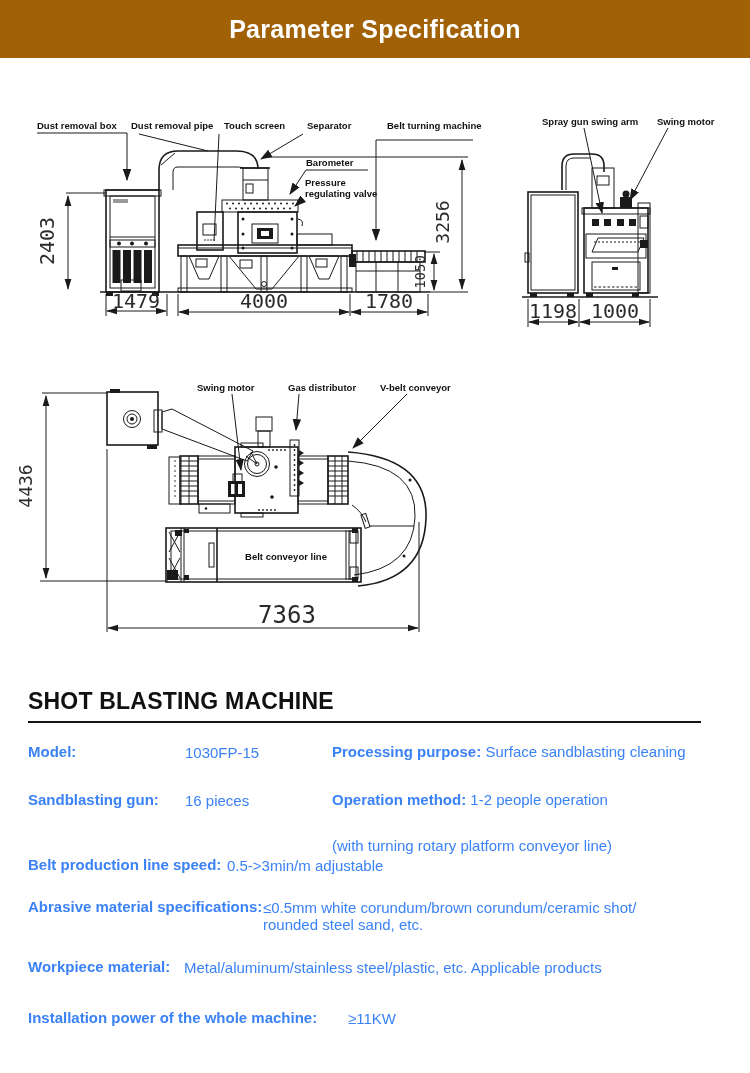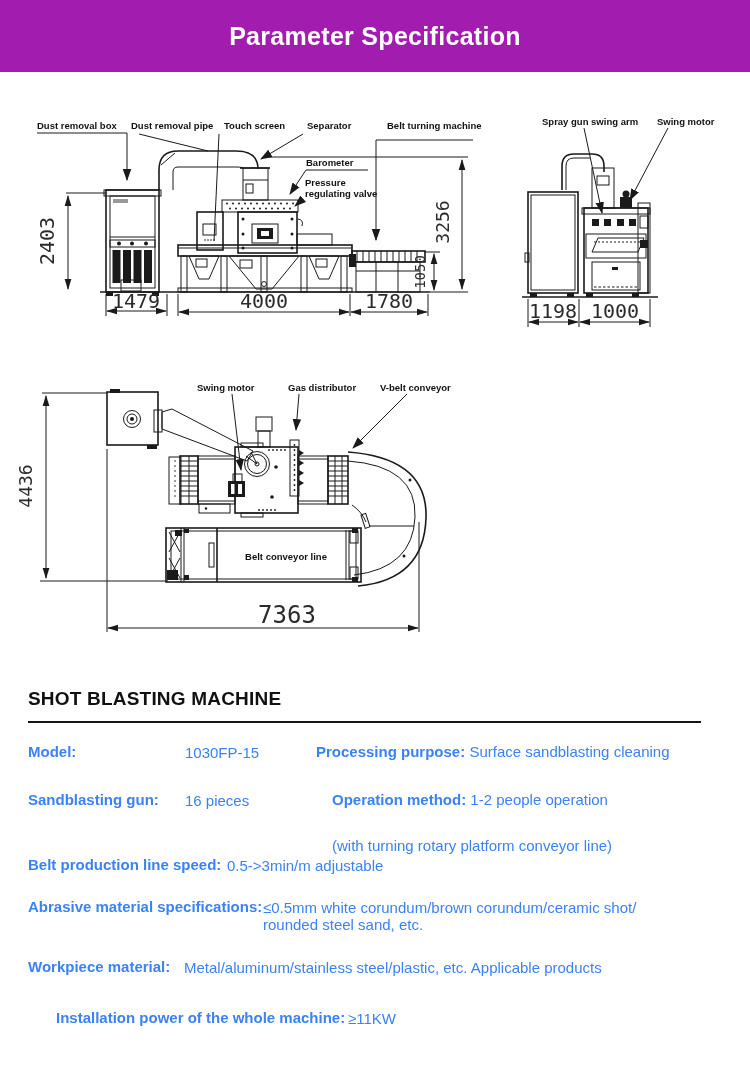--- a/index.html
+++ b/index.html
@@ -1,36 +1,36 @@
 <!DOCTYPE html>
 <html><head>
 <meta charset="utf-8">
 <style>
   html,body{margin:0;padding:0;}
   body{
     width:750px;height:1073px;position:relative;background:#ffffff;
     font-family:"Liberation Sans", sans-serif;color:#111;overflow:hidden;
   }
   .header{
-    position:absolute;top:0;left:0;width:750px;height:72px;background:#a21caf;
+    position:absolute;top:0;left:0;width:750px;height:58px;background:#a16207;
     display:flex;align-items:center;justify-content:center;
   }
   .header .title{color:#ffffff;font-size:25px;font-weight:700;letter-spacing:.3px;}
   svg.diagram{position:absolute;top:0;left:0;pointer-events:none;}
   .ln{fill:none;stroke:#1a1a1a;stroke-width:1;}
   .ln2{fill:none;stroke:#1a1a1a;stroke-width:1.6;}
   .fb{fill:#1a1a1a;stroke:none;}
   .lbl{font:bold 9.5px "Liberation Sans",sans-serif;fill:#111;}
   .dim{font:20px "DejaVu Sans Mono",monospace;fill:#2a2a2a;}
   .dim18{font:18px "DejaVu Sans Mono",monospace;fill:#2a2a2a;}
   .dim14{font:14px "DejaVu Sans Mono",monospace;fill:#2a2a2a;}
   .dim24{font:24px "DejaVu Sans Mono",monospace;fill:#2a2a2a;}
   .spec{position:absolute;font-size:15px;color:#3b82f6;white-space:nowrap;}
   .b{font-weight:700;}
-  .spec-heading{position:absolute;left:28px;top:688px;font-size:19px;font-weight:700;letter-spacing:.2px;}
+  .spec-heading{position:absolute;left:28px;top:688px;font-size:23px;font-weight:700;letter-spacing:.2px;}
   .rule{position:absolute;left:28px;top:721px;width:673px;height:2px;background:#151515;}
 </style>
 </head>
 <body>
 
 <header class="header">
   <div class="title">Parameter Specification</div>
 </header>
 
 <svg class="diagram" width="750" height="665" viewBox="0 0 750 665">
@@ -431,21 +431,21 @@
     </g>
   </g>
 </svg>
 
 <main>
   <div class="spec-heading">SHOT BLASTING MACHINE</div>
   <div class="rule"></div>
 
   <div class="spec b" style="left:28px;top:743px;">Model:</div>
   <div class="spec" style="left:185px;top:744px;">1030FP-15</div>
-  <div class="spec" style="left:316px;top:743px;">
+  <div class="spec" style="left:332px;top:743px;">
     <span class="b">Processing purpose:</span>
     <span>Surface sandblasting cleaning</span>
   </div>
 
   <div class="spec b" style="left:28px;top:791px;text-align:center;">Sandblasting gun:</div>
   <div class="spec" style="left:185px;top:792px;">16 pieces</div>
   <div class="spec" style="left:332px;top:791px;">
     <span class="b">Operation method:</span>
     <span>1-2 people operation</span>
   </div>
@@ -454,15 +454,15 @@
   <div class="spec b" style="left:28px;top:856px;">Belt production line speed:</div>
   <div class="spec" style="left:227px;top:857px;">0.5-&gt;3min/m adjustable</div>
 
   <div class="spec b" style="left:28px;top:898px;">Abrasive material specifications:</div>
   <div class="spec" style="left:263px;top:899px;">≤0.5mm white corundum/brown corundum/ceramic shot/</div>
   <div class="spec" style="left:263px;top:916px;">rounded steel sand, etc.</div>
 
   <div class="spec b" style="left:28px;top:958px;">Workpiece material:</div>
   <div class="spec" style="left:184px;top:959px;">Metal/aluminum/stainless steel/plastic, etc. Applicable products</div>
 
-  <div class="spec b" style="left:28px;top:1009px;margin-left:28px;">Installation power of the whole machine:</div>
+  <div class="spec b" style="left:28px;top:1009px;">Installation power of the whole machine:</div>
   <div class="spec" style="left:348px;top:1010px;">≥11KW</div>
 </main>
 
 </body></html>

